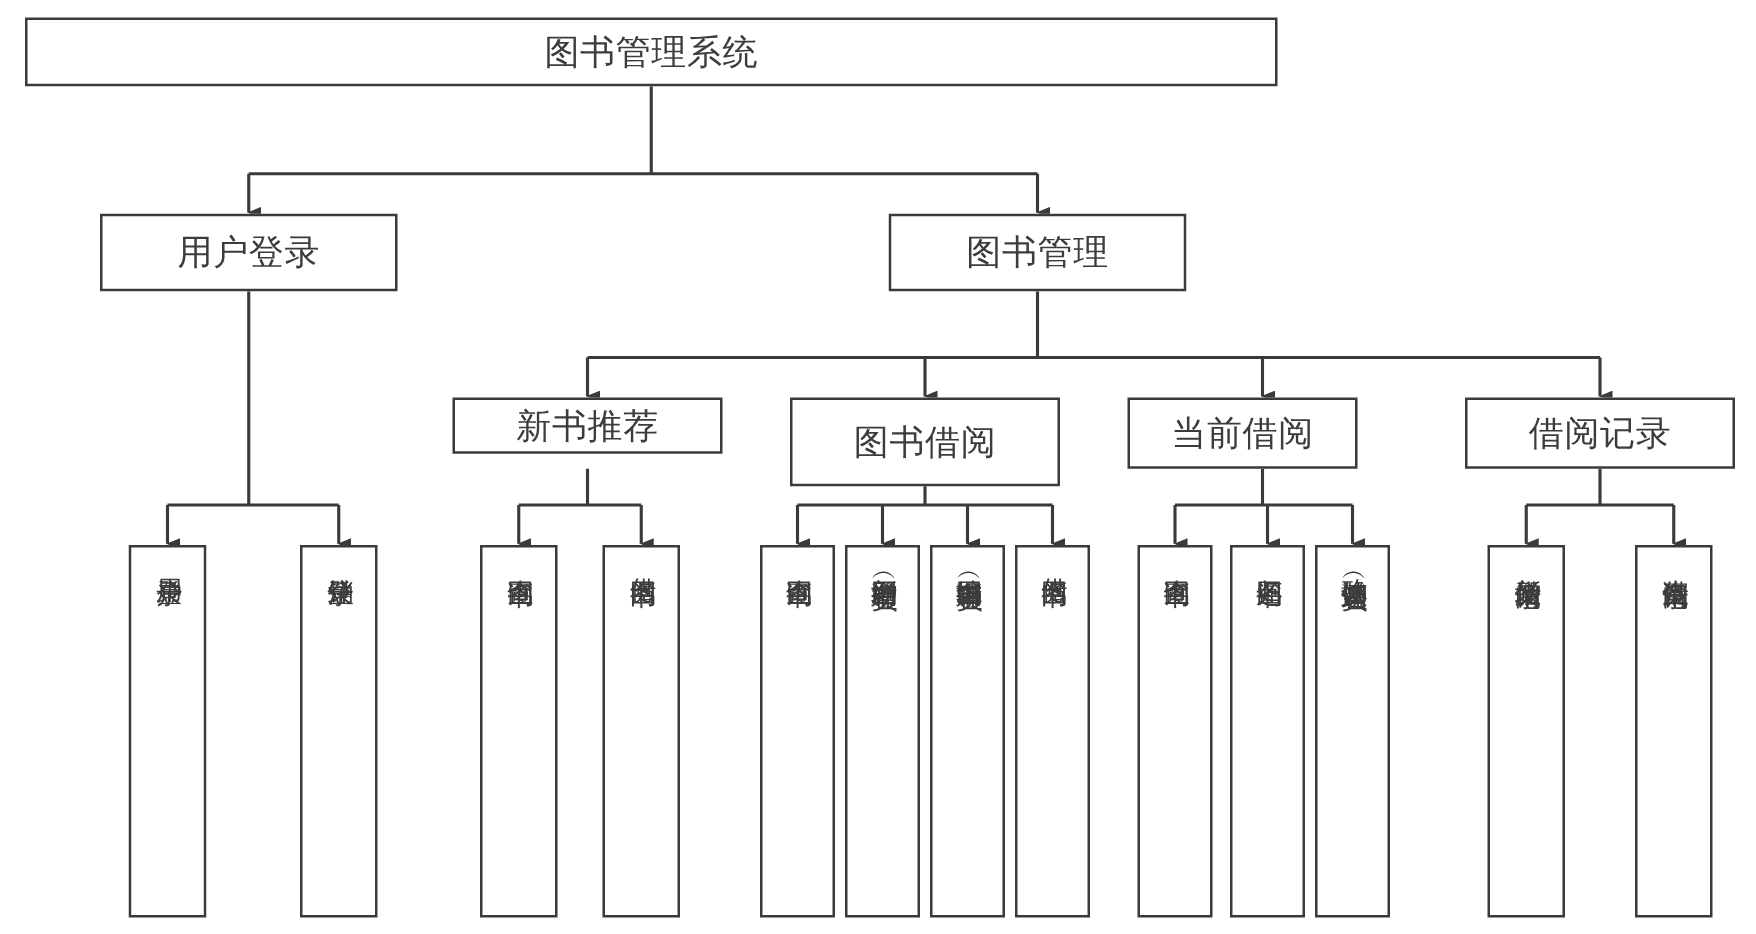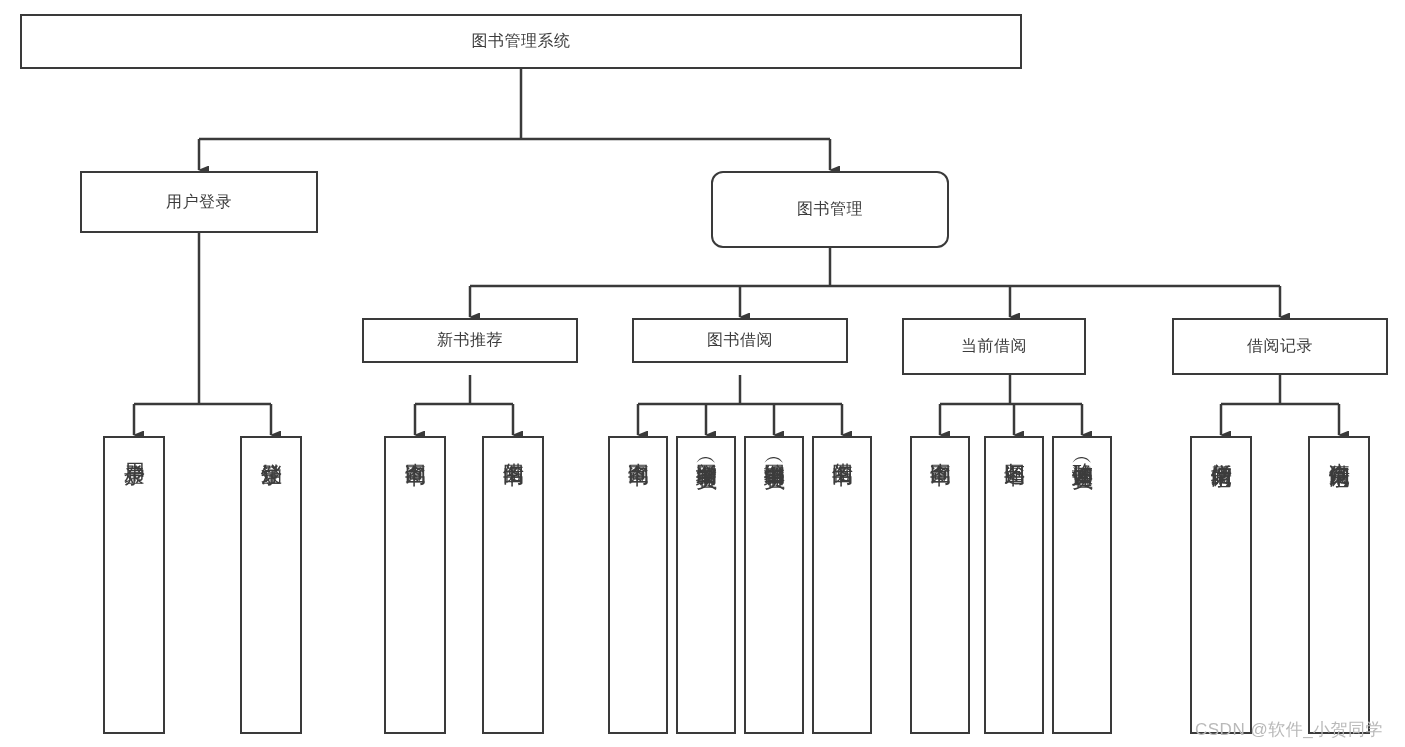--- a/index.html
+++ b/index.html
@@ -28,21 +28,21 @@
     position: absolute;
     box-sizing: border-box;
     background: #ffffff;
     border: 2px solid #3a3a3a;
     display: flex;
     align-items: center;
     justify-content: center;
     color: #3c3c3c;
   }
   .node .label {
-    font-size: 16px;
+    font-size: 28px;
     line-height: 1.05;
     letter-spacing: 0.5px;
     white-space: nowrap;
     color: #3c3c3c;
   }
   .node.leaf {
     align-items: flex-start;
     padding-top: 8px;
   }
   .node.leaf .label {
@@ -110,27 +110,27 @@
       </g>
   </svg>
 
   <div id="node-layer">
       <div class="node" style="left: 20px; top: 14px; width: 1002px; height: 55px;">
         <span class="label">图书管理系统</span>
       </div>
       <div class="node" style="left: 80px; top: 171px; width: 238px; height: 62px;">
         <span class="label">用户登录</span>
       </div>
-      <div class="node" style="left: 711px; top: 171px; width: 238px; height: 77px; border-radius: 12px;">
+      <div class="node" style="left: 711px; top: 171px; width: 238px; height: 62px;">
         <span class="label">图书管理</span>
       </div>
       <div class="node" style="left: 362px; top: 318px; width: 216px; height: 45px;">
         <span class="label">新书推荐</span>
       </div>
-      <div class="node" style="left: 632px; top: 318px; width: 216px; height: 45px;">
+      <div class="node" style="left: 632px; top: 318px; width: 216px; height: 71px;">
         <span class="label">图书借阅</span>
       </div>
       <div class="node" style="left: 902px; top: 318px; width: 184px; height: 57px;">
         <span class="label">当前借阅</span>
       </div>
       <div class="node" style="left: 1172px; top: 318px; width: 216px; height: 57px; text-align: right;">
         <span class="label">借阅记录</span>
       </div>
       <div class="node leaf" style="left: 103px; top: 436px; width: 62px; height: 298px;">
         <span class="label">用户登录</span>
@@ -166,14 +166,13 @@
         <span class="label">确认归还（管理员）</span>
       </div>
       <div class="node leaf" style="left: 1190px; top: 436px; width: 62px; height: 298px;">
         <span class="label">新增借阅记录</span>
       </div>
       <div class="node leaf" style="left: 1308px; top: 436px; width: 62px; height: 298px;">
         <span class="label">查询借阅记录</span>
       </div>
     </div>
 
-  <div class="watermark" style="left: 1195px; top: 718px; color: rgb(185, 185, 185);">CSDN @软件_小贺同学</div>
 </div>
 
 </body></html>

